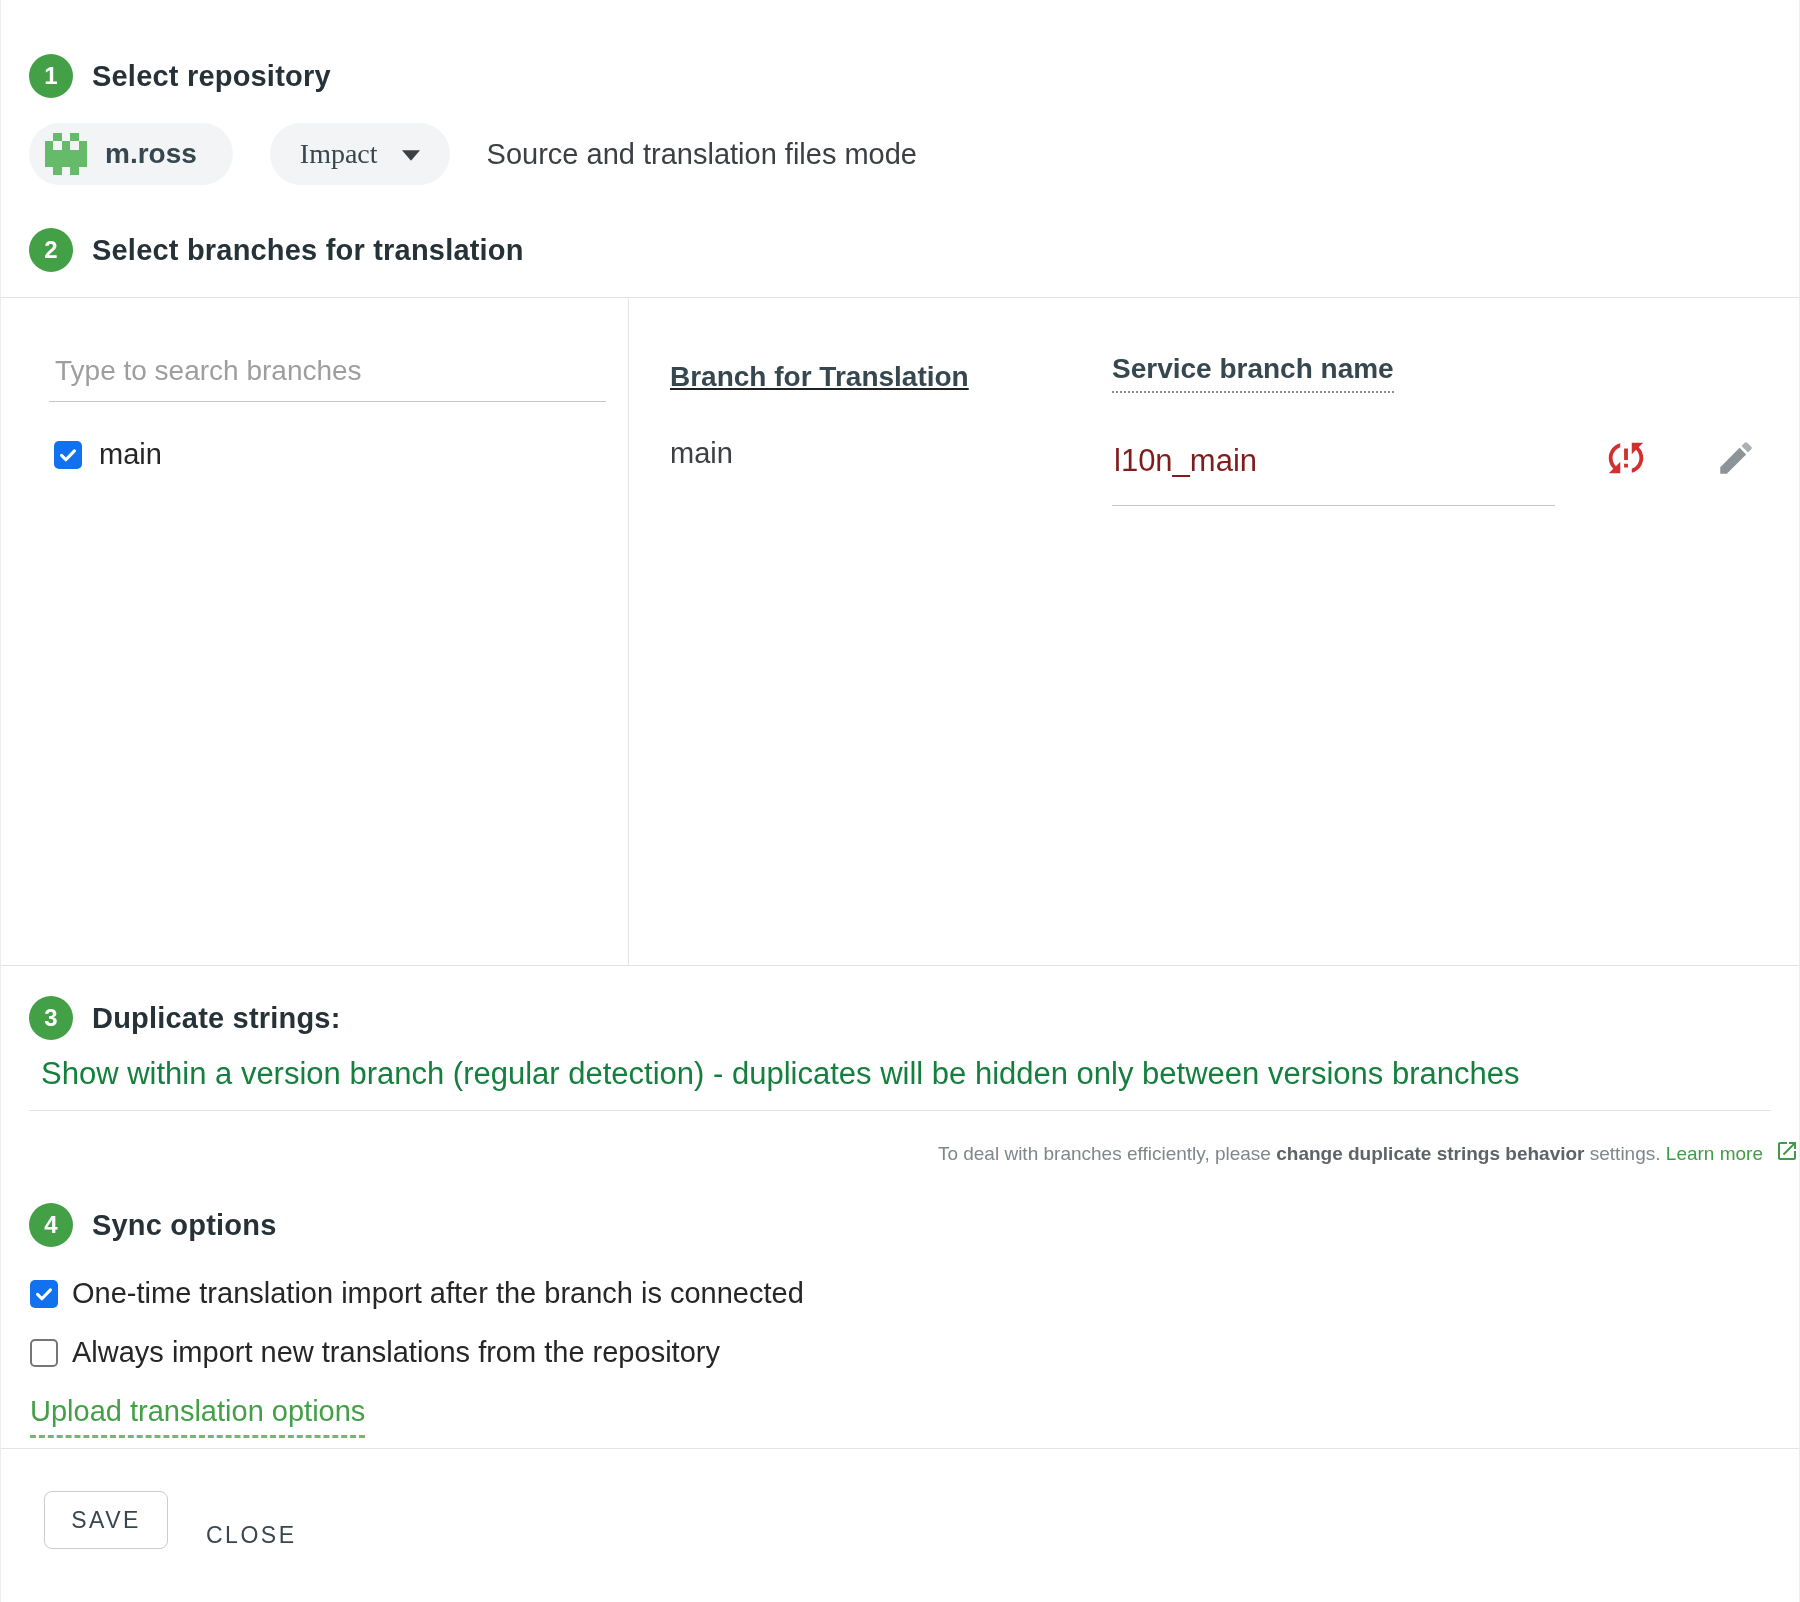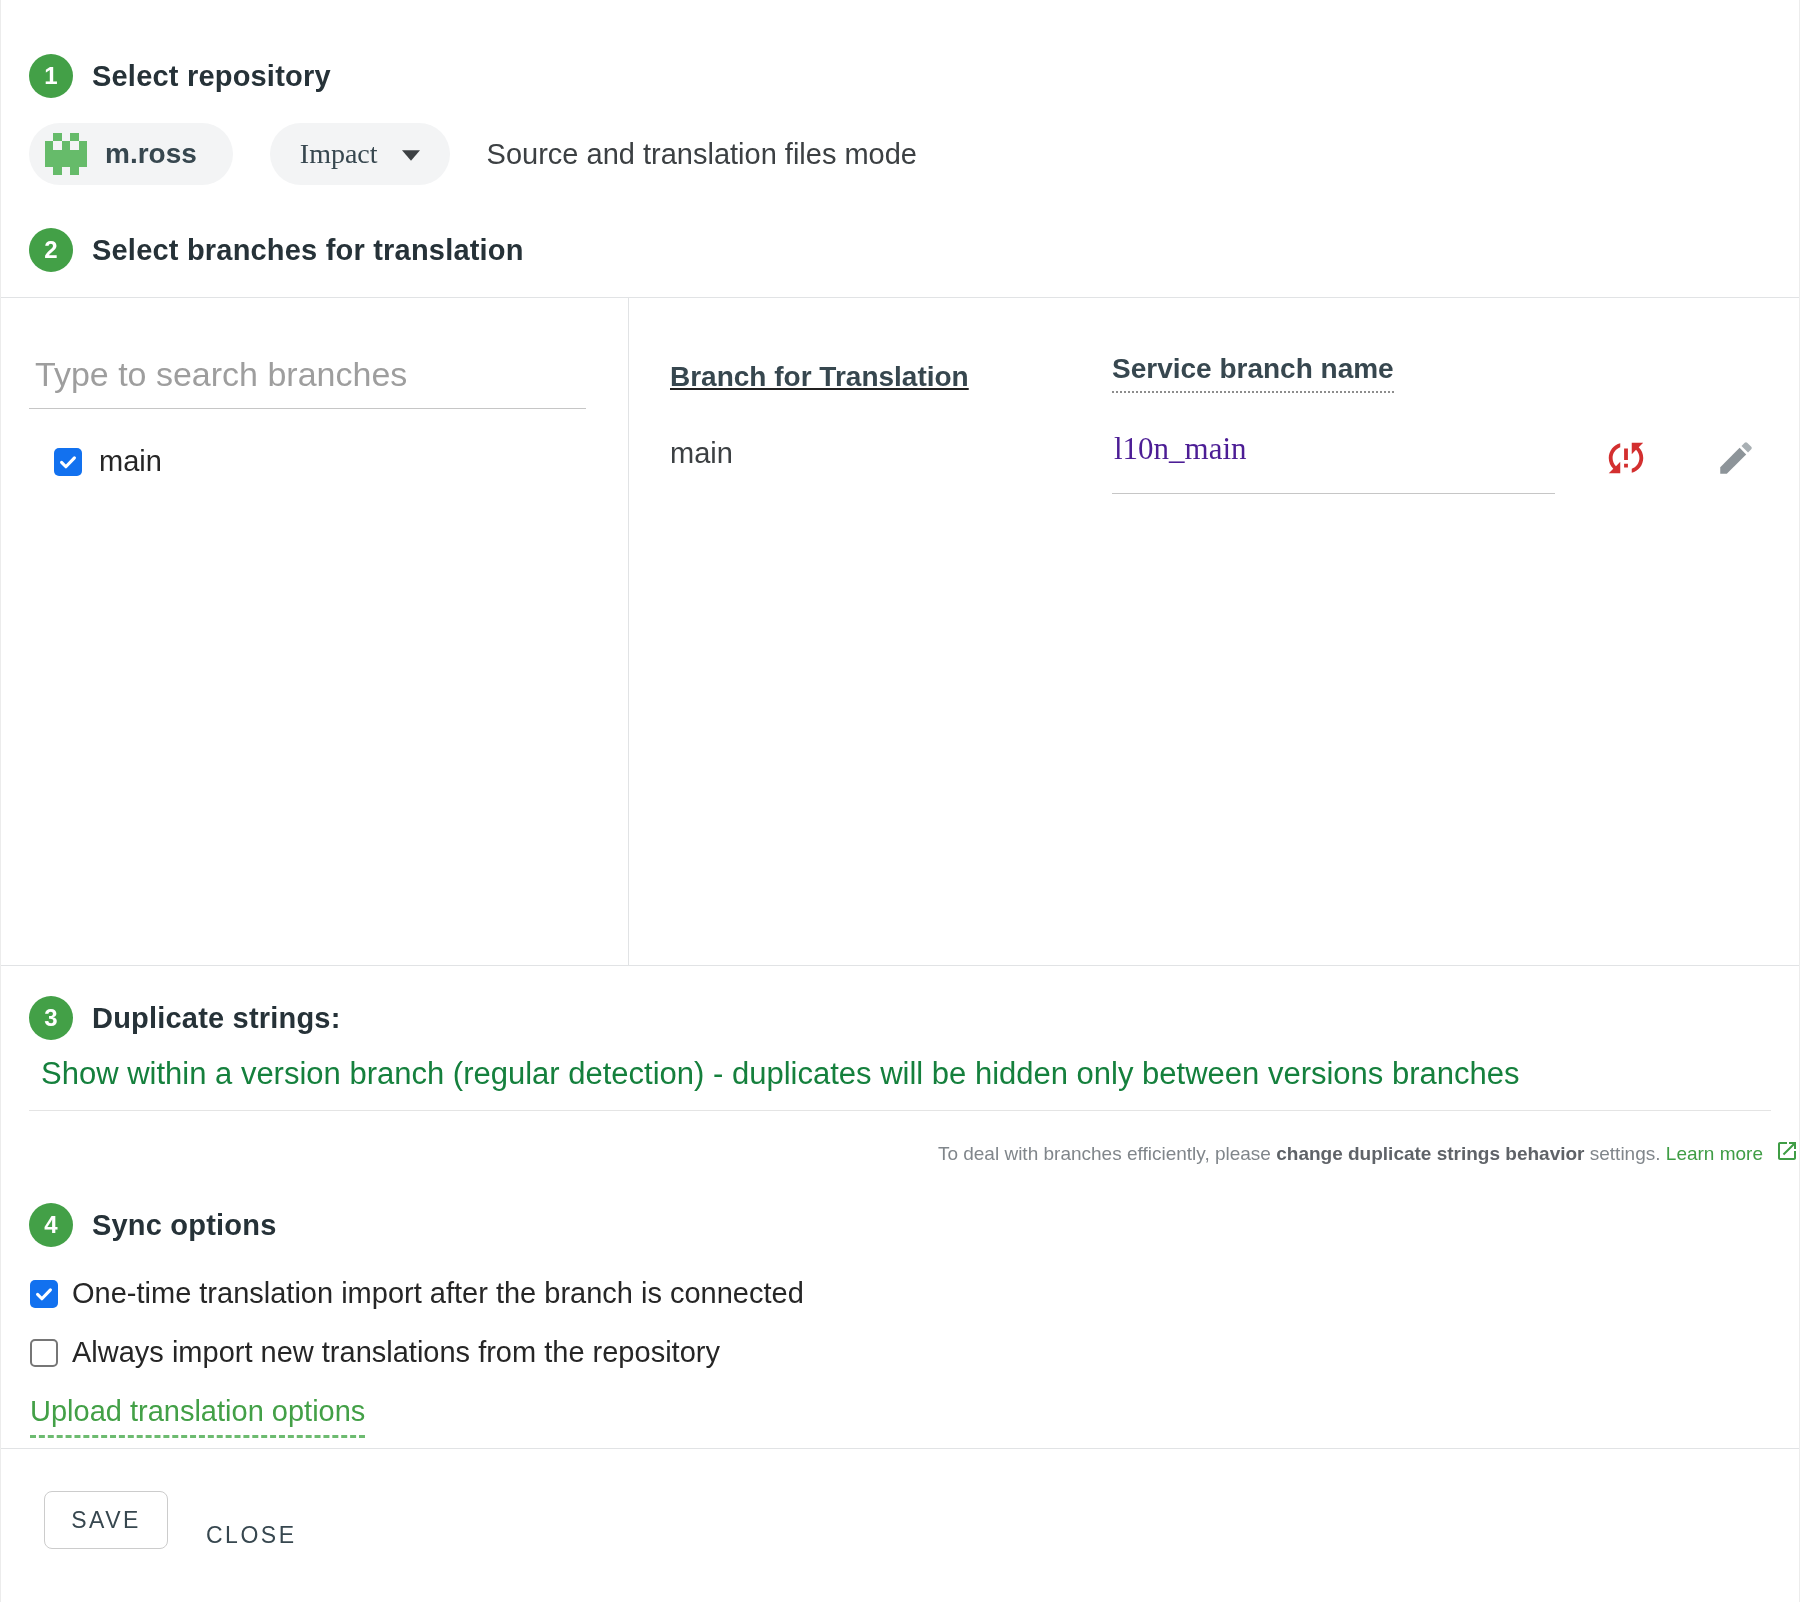--- a/index.html
+++ b/index.html
@@ -43,22 +43,22 @@
   
   .panels {
     margin-top: 25px;
     border-top: 1px solid #e1e3e5; border-bottom: 1px solid #e1e3e5;
     display: flex; height: 669px;
   }
   .left-panel { width: 628px; border-right: 1px solid #e1e3e5; padding: 55px 42px 0 28px; }
   .search-input {
     display: block; width: 100%;
     border: none; border-bottom: 1px solid #c6c6c6; outline: none;
-    font-family: inherit; font-size: 34px; color: #8b5cf6;
-    padding: 2px 0 14px 6px; background: transparent;
+    font-family: inherit; font-size: 28px; color: #8b5cf6;
+    padding: 2px 0 14px 6px; background: transparent; margin-left: 20px;
   }
   .search-input::placeholder { color: #9e9e9e; }
   .cb-row { display: flex; align-items: center; cursor: pointer; }
   .branch-cb-row { margin-top: 36px; padding-left: 25px; gap: 17px; }
   .cb-label { font-size: 29px; color: #262626; }
   .checkbox {
     width: 28px; height: 28px; border-radius: 5px; flex: 0 0 28px;
     display: flex; align-items: center; justify-content: center;
   }
   .checkbox.checked { background: #1271ef; }
@@ -69,22 +69,22 @@
   .table-head { display: flex; align-items: flex-end; text-decoration: underline; }
   .col1 { width: 442px; }
   .head-label { font-size: 28px; font-weight: 700; color: #37474f; }
   .dotted-underline { border-bottom: 2px dotted #8d8d8d; padding-bottom: 6px; cursor: help; display: inline-block; }
   .table-row { display: flex; align-items: flex-start; margin-top: 34px; }
   .row-branch { font-size: 29px; color: #3c4043; padding-top: 10px; }
   .service-wrap { width: 443px; }
   .service-input {
     display: block; width: 100%;
     border: none; border-bottom: 1px solid #c6c6c6; outline: none;
-    font-family: Liberation Serif, serif; font-size: 31px; color: #4c1d95;
-    padding: 4px 0 26px 2px; background: transparent;
+    font-family: Liberation Sans, sans-serif; font-size: 31px; color: #7f1d1d;
+    padding: 4px 0 26px 2px; background: transparent; margin-top: 12px;
   }
   .sync-problem { width: 46px; height: 46px; margin: 8px 0 0 48px; cursor: pointer; flex: 0 0 46px; }
   .edit-btn { width: 42px; height: 42px; margin: 10px 0 0 66px; cursor: pointer; flex: 0 0 42px; }
   .icon-svg { width: 100%; height: 100%; display: block; }
 
   
   .step3-row { margin-top: 30px; }
   .select-row {
     margin: 10px 28px 0 28px;
     border-bottom: 1px solid #e4e4e4;

